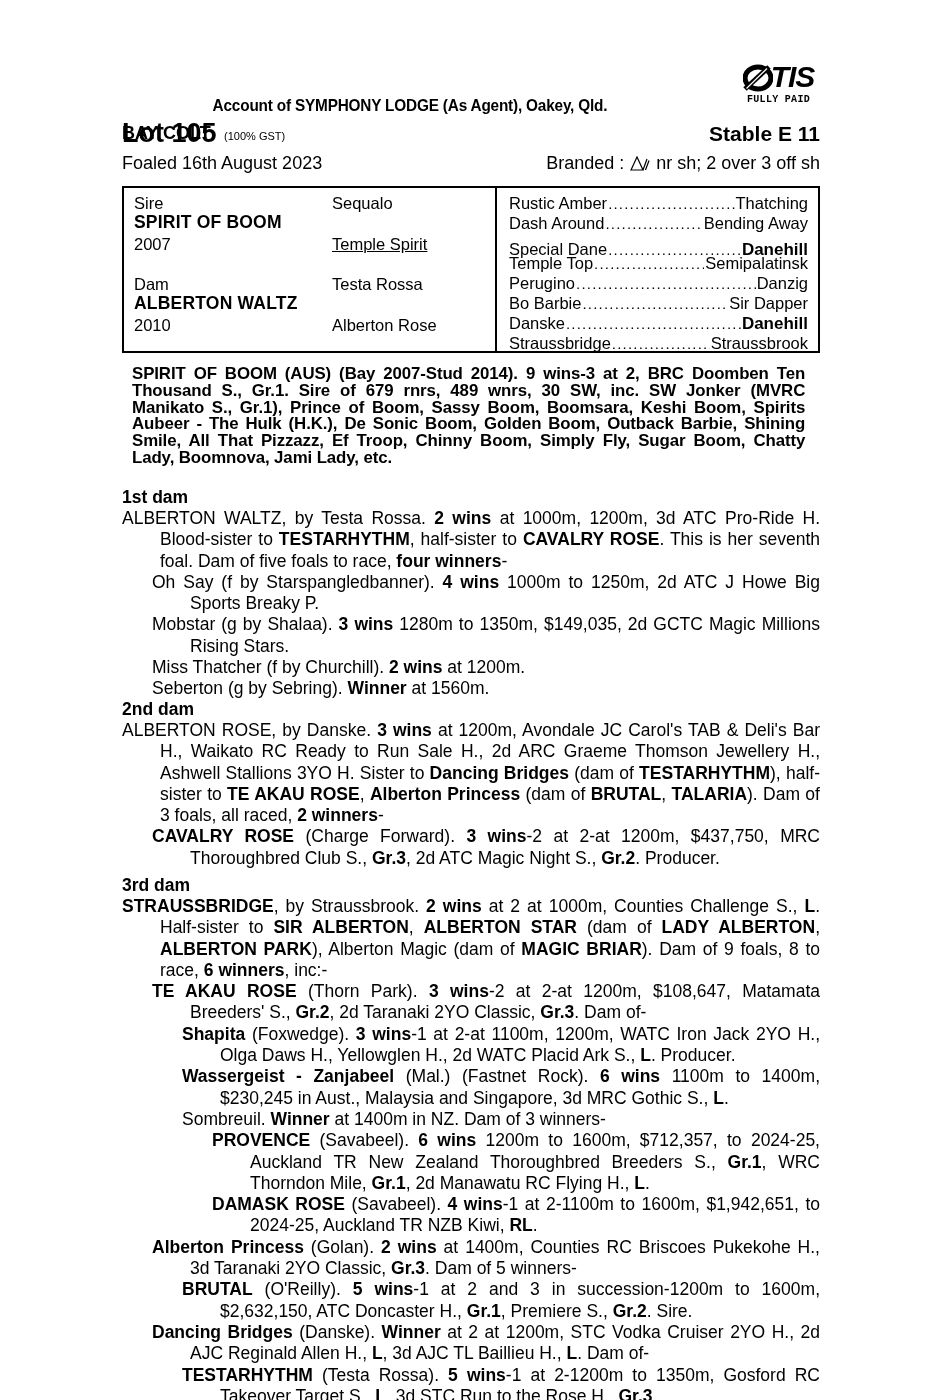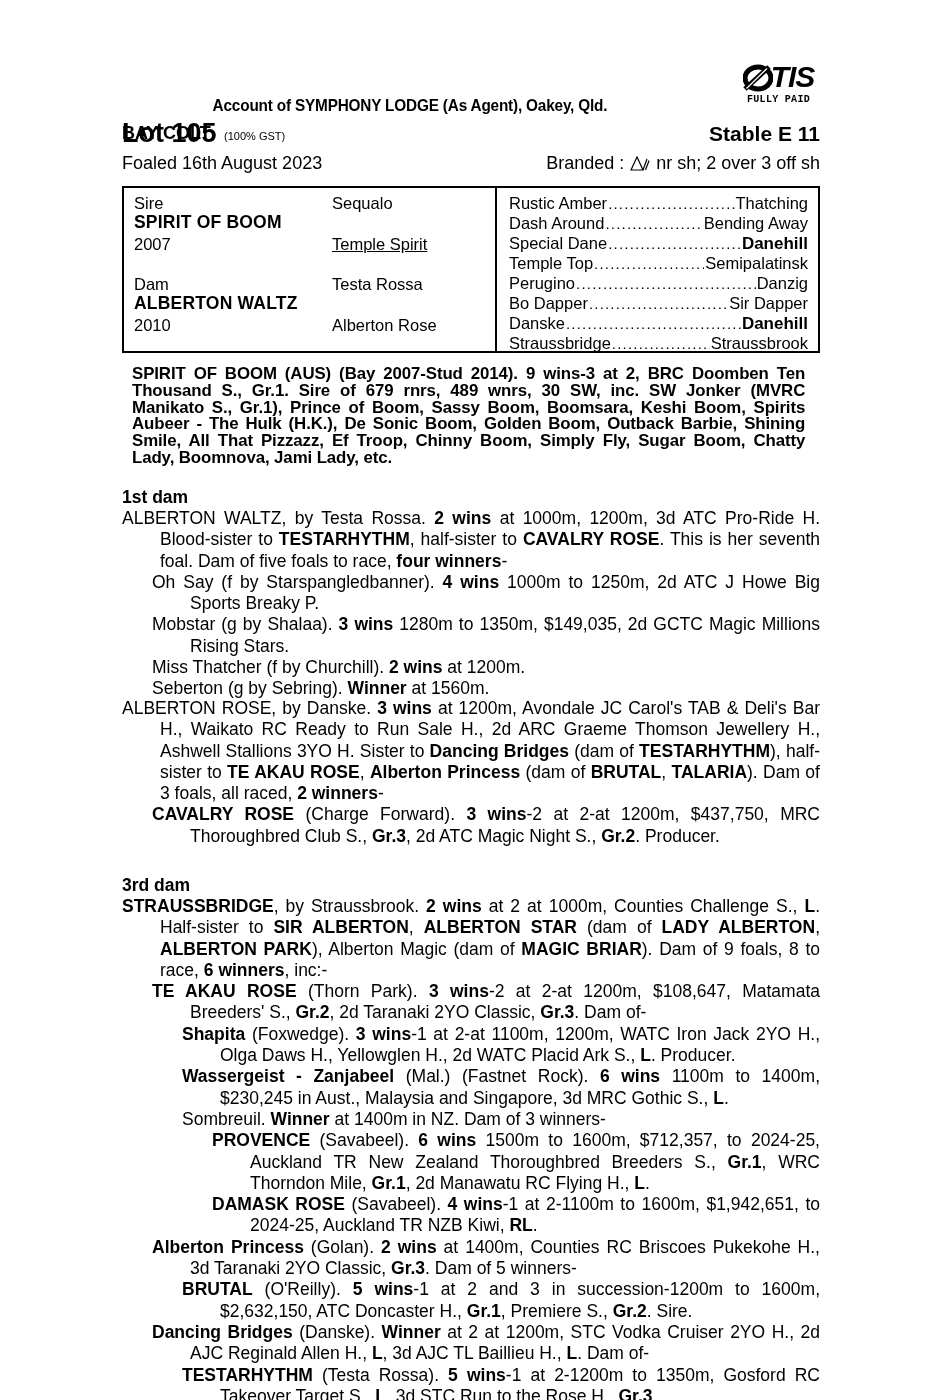--- a/index.html
+++ b/index.html
@@ -281,37 +281,37 @@
       <div class="ped-line" style="top:6px;">
           <span class="a">Rustic Amber</span>
           <span class="dots">.................................................................</span>
           <span class="b">Thatching</span>
         </div>
       <div class="ped-line" style="top:26px;">
           <span class="a">Dash Around</span>
           <span class="dots">.................................................................</span>
           <span class="b">Bending Away</span>
         </div>
-      <div class="ped-line" style="top:46px;">
+      <div class="ped-line" style="top:52px;">
           <span class="a">Special Dane</span>
           <span class="dots">.................................................................</span>
           <span class="b bold">Danehill</span>
         </div>
       <div class="ped-line" style="top:66px;">
           <span class="a">Temple Top</span>
           <span class="dots">.................................................................</span>
           <span class="b">Semipalatinsk</span>
         </div>
       <div class="ped-line" style="top:86px;">
           <span class="a">Perugino</span>
           <span class="dots">.................................................................</span>
           <span class="b">Danzig</span>
         </div>
       <div class="ped-line" style="top:106px;">
-          <span class="a">Bo Dapper</span>
+          <span class="a">Bo Barbie</span>
           <span class="dots">.................................................................</span>
           <span class="b">Sir Dapper</span>
         </div>
       <div class="ped-line" style="top:126px;">
           <span class="a">Danske</span>
           <span class="dots">.................................................................</span>
           <span class="b bold">Danehill</span>
         </div>
       <div class="ped-line" style="top:146px;">
           <span class="a">Straussbridge</span>
@@ -326,31 +326,32 @@
   <div id="dams-root">
       <div class="section" style="top: 486px;">
         <div class="sec-head">1st dam</div>
         <p class="entry ind0"><span>ALBERTON WALTZ, by Testa Rossa. </span><b>2 wins</b><span> at 1000m, 1200m, 3d ATC Pro-Ride H. Blood-sister to </span><b>TESTARHYTHM</b><span>, half-sister to </span><b>CAVALRY ROSE</b><span>. This is her seventh foal. Dam of five foals to race, </span><b>four winners</b><span>-</span></p>
         <p class="entry ind1"><span>Oh Say (f by Starspangledbanner). </span><b>4 wins</b><span> 1000m to 1250m, 2d ATC J Howe Big Sports Breaky P.</span></p>
         <p class="entry ind1"><span>Mobstar (g by Shalaa). </span><b>3 wins</b><span> 1280m to 1350m, $149,035, 2d GCTC Magic Millions Rising Stars.</span></p>
         <p class="entry ind1"><span>Miss Thatcher (f by Churchill). </span><b>2 wins</b><span> at 1200m.</span></p>
         <p class="entry ind1"><span>Seberton (g by Sebring). </span><b>Winner</b><span> at 1560m.</span></p>
       </div>
       <div class="section" style="top: 698px;">
+        <div class="sec-head">2nd dam</div>
         <p class="entry ind0"><span>ALBERTON ROSE, by Danske. </span><b>3 wins</b><span> at 1200m, Avondale JC Carol's TAB &amp; Deli's Bar H., Waikato RC Ready to Run Sale H., 2d ARC Graeme Thomson Jewellery H., Ashwell Stallions 3YO H. Sister to </span><b>Dancing Bridges</b><span> (dam of </span><b>TESTARHYTHM</b><span>), half-sister to </span><b>TE AKAU ROSE</b><span>, </span><b>Alberton Princess</b><span> (dam of </span><b>BRUTAL</b><span>, </span><b>TALARIA</b><span>). Dam of 3 foals, all raced, </span><b>2 winners</b><span>-</span></p>
         <p class="entry ind1"><b>CAVALRY ROSE</b><span> (Charge Forward). </span><b>3 wins</b><span>-2 at 2-at 1200m, $437,750, MRC Thoroughbred Club S., </span><b>Gr.3</b><span>, 2d ATC Magic Night S., </span><b>Gr.2</b><span>. Producer.</span></p>
       </div>
       <div class="section" style="top: 874px;">
         <div class="sec-head">3rd dam</div>
         <p class="entry ind0"><b>STRAUSSBRIDGE</b><span>, by Straussbrook. </span><b>2 wins</b><span> at 2 at 1000m, Counties Challenge S., </span><b>L</b><span>. Half-sister to </span><b>SIR ALBERTON</b><span>, </span><b>ALBERTON STAR</b><span> (dam of </span><b>LADY ALBERTON</b><span>, </span><b>ALBERTON PARK</b><span>), Alberton Magic (dam of </span><b>MAGIC BRIAR</b><span>). Dam of 9 foals, 8 to race, </span><b>6 winners</b><span>, inc:-</span></p>
         <p class="entry ind1"><b>TE AKAU ROSE</b><span> (Thorn Park). </span><b>3 wins</b><span>-2 at 2-at 1200m, $108,647, Matamata Breeders' S., </span><b>Gr.2</b><span>, 2d Taranaki 2YO Classic, </span><b>Gr.3</b><span>. Dam of-</span></p>
         <p class="entry ind2"><b>Shapita</b><span> (Foxwedge). </span><b>3 wins</b><span>-1 at 2-at 1100m, 1200m, WATC Iron Jack 2YO H., Olga Daws H., Yellowglen H., 2d WATC Placid Ark S., </span><b>L</b><span>. Producer.</span></p>
         <p class="entry ind2"><b>Wassergeist - Zanjabeel</b><span> (Mal.) (Fastnet Rock). </span><b>6 wins</b><span> 1100m to 1400m, $230,245 in Aust., Malaysia and Singapore, 3d MRC Gothic S., </span><b>L</b><span>.</span></p>
         <p class="entry ind2"><span>Sombreuil. </span><b>Winner</b><span> at 1400m in NZ. Dam of 3 winners-</span></p>
-        <p class="entry ind3"><b>PROVENCE</b><span> (Savabeel). </span><b>6 wins</b><span> 1500m to 1600m, $712,357, to 2024-25, Auckland TR New Zealand Thoroughbred Breeders S., </span><b>Gr.1</b><span>, WRC Thorndon Mile, </span><b>Gr.1</b><span>, 2d Manawatu RC Flying H., </span><b>L</b><span>.</span></p>
+        <p class="entry ind3"><b>PROVENCE</b><span> (Savabeel). </span><b>6 wins</b><span> 1200m to 1600m, $712,357, to 2024-25, Auckland TR New Zealand Thoroughbred Breeders S., </span><b>Gr.1</b><span>, WRC Thorndon Mile, </span><b>Gr.1</b><span>, 2d Manawatu RC Flying H., </span><b>L</b><span>.</span></p>
         <p class="entry ind3"><b>DAMASK ROSE</b><span> (Savabeel). </span><b>4 wins</b><span>-1 at 2-1100m to 1600m, $1,942,651, to 2024-25, Auckland TR NZB Kiwi, </span><b>RL</b><span>.</span></p>
         <p class="entry ind1"><b>Alberton Princess</b><span> (Golan). </span><b>2 wins</b><span> at 1400m, Counties RC Briscoes Pukekohe H., 3d Taranaki 2YO Classic, </span><b>Gr.3</b><span>. Dam of 5 winners-</span></p>
         <p class="entry ind2"><b>BRUTAL</b><span> (O'Reilly). </span><b>5 wins</b><span>-1 at 2 and 3 in succession-1200m to 1600m, $2,632,150, ATC Doncaster H., </span><b>Gr.1</b><span>, Premiere S., </span><b>Gr.2</b><span>. Sire.</span></p>
         <p class="entry ind1"><b>Dancing Bridges</b><span> (Danske). </span><b>Winner</b><span> at 2 at 1200m, STC Vodka Cruiser 2YO H., 2d AJC Reginald Allen H., </span><b>L</b><span>, 3d AJC TL Baillieu H., </span><b>L</b><span>. Dam of-</span></p>
         <p class="entry ind2"><b>TESTARHYTHM</b><span> (Testa Rossa). </span><b>5 wins</b><span>-1 at 2-1200m to 1350m, Gosford RC Takeover Target S., </span><b>L</b><span>, 3d STC Run to the Rose H., </span><b>Gr.3</b><span>.</span></p>
       </div>
     </div>
 
 </div>
 

